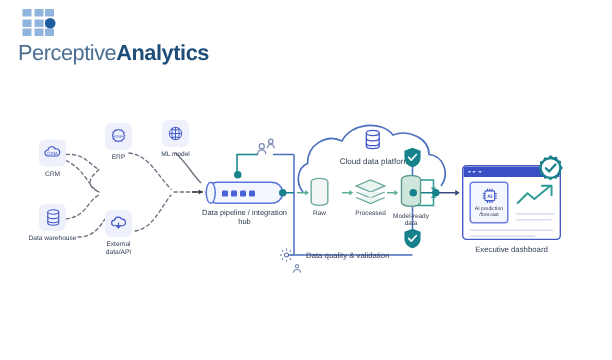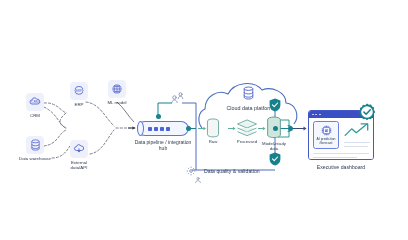--- a/index.html
+++ b/index.html
@@ -73,20 +73,35 @@
 
   .person{position:absolute;}
   #gear{position:absolute;left:186px;top:104px;width:10px;height:10px;}
   #dq-lbl{position:absolute;left:204px;top:110px;font-size:5.2px;color:#2f3b52;white-space:nowrap;}
 </style>
 </head>
 <body>
 
 <div id="stage">
 
+  <div id="logo">
+    <div id="logo-mark">
+      <span class="lg-sq" style="left:0;top:0"></span>
+      <span class="lg-sq" style="left:7.5px;top:0"></span>
+      <span class="lg-sq" style="left:15px;top:0"></span>
+      <span class="lg-sq" style="left:0;top:6.5px"></span>
+      <span class="lg-sq" style="left:7.5px;top:6.5px"></span>
+      <span class="lg-sq" style="left:15px;top:6.5px"></span>
+      <span class="lg-sq" style="left:0;top:13px"></span>
+      <span class="lg-sq" style="left:7.5px;top:13px"></span>
+      <span class="lg-sq" style="left:15px;top:13px"></span>
+      <span id="logo-dot"></span>
+    </div>
+    <div id="logo-text"><span>Perceptive</span><b>Analytics</b></div>
+  </div>
 
   <div id="diagram">
 
     <svg id="wires" viewBox="0 0 408 182">
       <g fill="none" stroke="#6b7280" stroke-width="0.9" stroke-dasharray="2.2 2" stroke-linecap="round">
         <path d="M44 45 C 56 44, 60 52, 66 55"></path>
         <path d="M44 49 C 58 56, 58 66, 66 70"></path>
         <path d="M44 88 C 58 86, 58 76, 66 72"></path>
         <path d="M52 100 C 62 100, 66 94, 70 88"></path>
         <path d="M86 44 C 100 46, 104 58, 114 68"></path>

